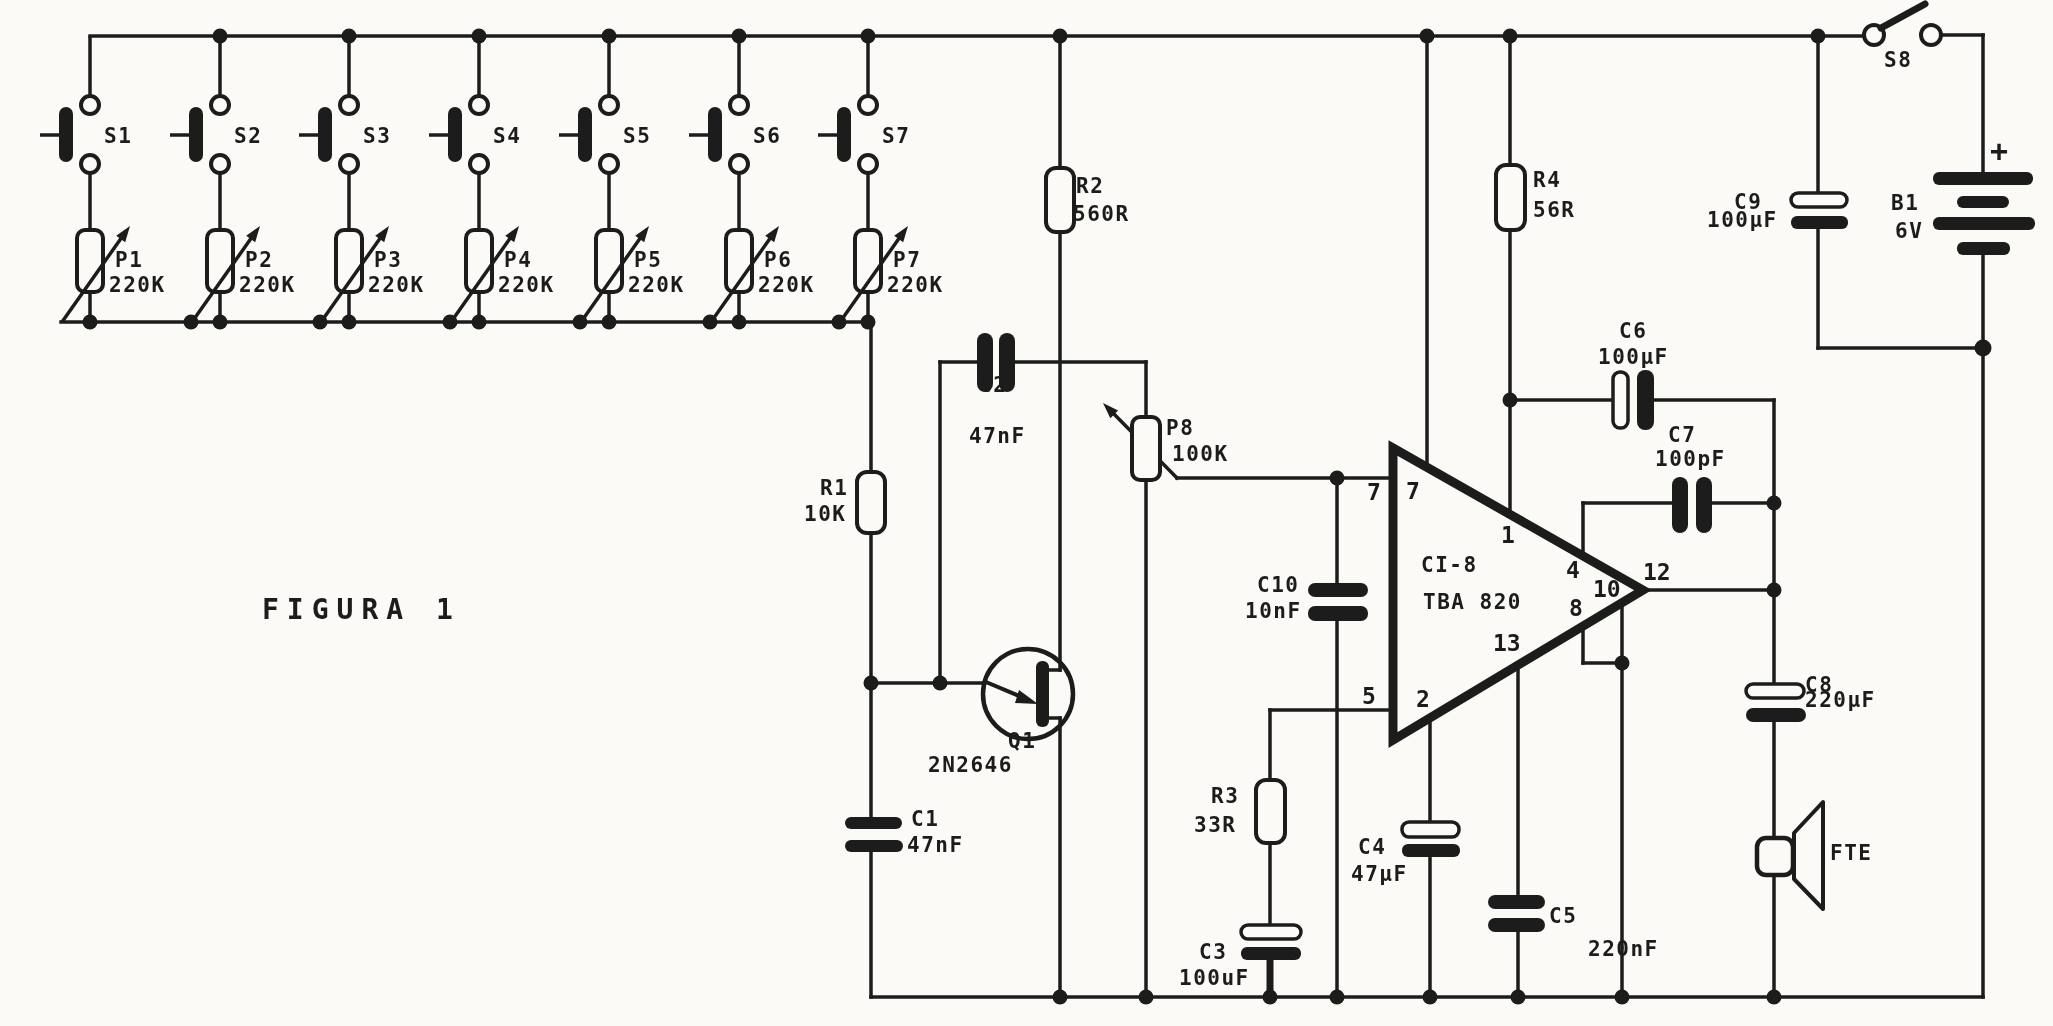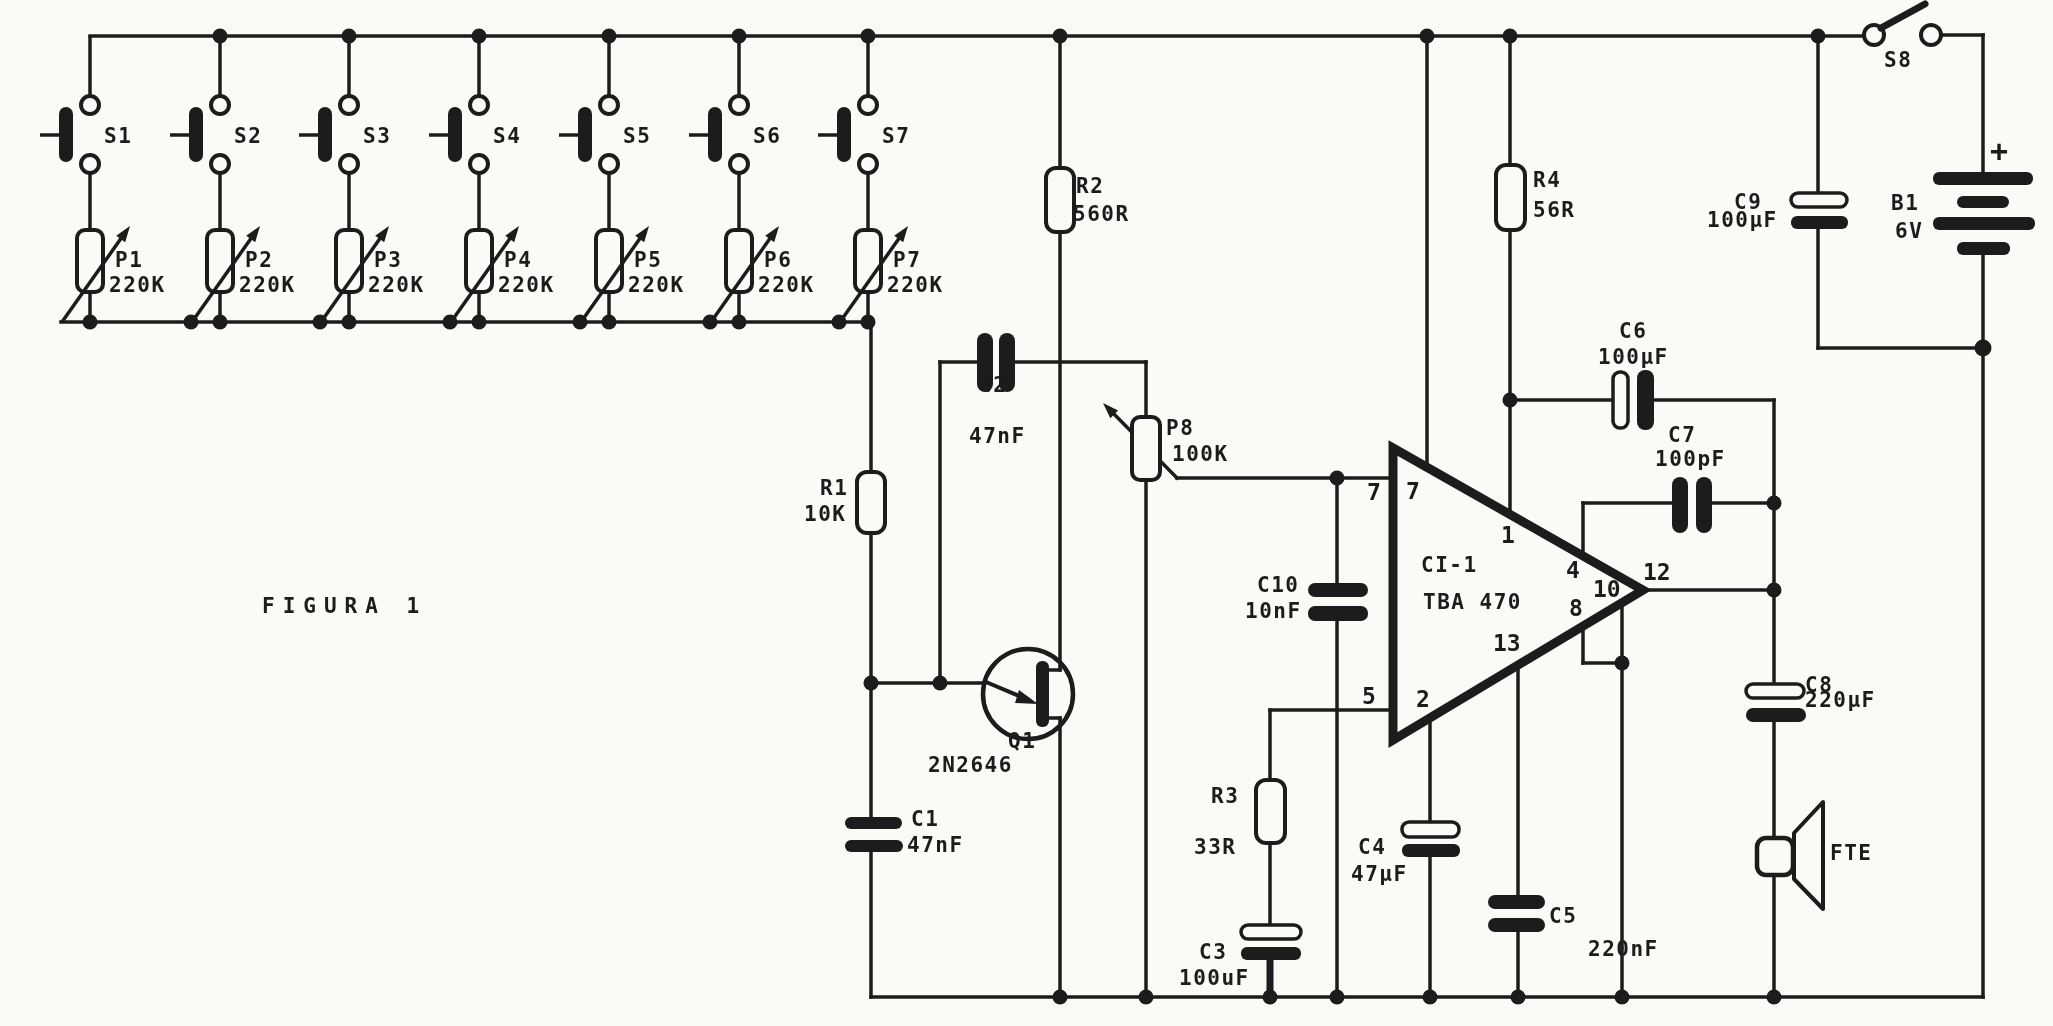--- a/index.html
+++ b/index.html
@@ -9,21 +9,21 @@
     background:var(--paper);
     font-family:"DejaVu Sans Mono", monospace;
     overflow:hidden;
   }
   #schem{position:absolute; left:0; top:0;}
   .lb{
     position:absolute; font:700 21px "DejaVu Sans Mono", monospace;
     letter-spacing:1.5px; color:var(--ink); white-space:nowrap; line-height:1;
   }
   .pin{font-size:23px; letter-spacing:0;}
-  .title{font-size:21px; letter-spacing:8px;}
+  .title{font-size:28px; letter-spacing:8px;}
   .plus{font-size:30px; letter-spacing:0;}
 </style>
 </head>
 <body>
 
 <div id="canvas">
 
 <svg id="schem" width="2053" height="1026" viewBox="0 0 2053 1026">
   <defs>
 
@@ -298,21 +298,21 @@
   <span class="lb" style="left:498px;top:275px">220K</span>
   <span class="lb" style="left:628px;top:275px">220K</span>
   <span class="lb" style="left:758px;top:275px">220K</span>
   <span class="lb" style="left:887px;top:275px">220K</span>
 
   <span class="lb" style="left:820px;top:478px">R1</span>
   <span class="lb" style="left:804px;top:504px">10K</span>
   <span class="lb" style="left:1076px;top:176px">R2</span>
   <span class="lb" style="left:1073px;top:204px">560R</span>
   <span class="lb" style="left:1211px;top:786px">R3</span>
-  <span class="lb" style="left:1194px;top:837px">33R</span>
+  <span class="lb" style="left:1194px;top:815px">33R</span>
   <span class="lb" style="left:1533px;top:170px">R4</span>
   <span class="lb" style="left:1533px;top:200px">56R</span>
 
   <span class="lb" style="left:911px;top:809px">C1</span>
   <span class="lb" style="left:907px;top:835px">47nF</span>
   <span class="lb" style="left:979px;top:375px">C2</span>
   <span class="lb" style="left:969px;top:426px">47nF</span>
   <span class="lb" style="left:1199px;top:942px">C3</span>
   <span class="lb" style="left:1179px;top:968px">100uF</span>
   <span class="lb" style="left:1358px;top:837px">C4</span>
@@ -329,22 +329,22 @@
   <span class="lb" style="left:1707px;top:210px">100µF</span>
   <span class="lb" style="left:1257px;top:575px">C10</span>
   <span class="lb" style="left:1245px;top:601px">10nF</span>
 
   <span class="lb" style="left:1166px;top:418px">P8</span>
   <span class="lb" style="left:1172px;top:444px">100K</span>
 
   <span class="lb" style="left:1008px;top:731px">Q1</span>
   <span class="lb" style="left:928px;top:755px">2N2646</span>
 
-  <span class="lb" style="left:1421px;top:555px">CI-1</span>
-  <span class="lb" style="left:1423px;top:592px">TBA 470</span>
+  <span class="lb" style="left:1421px;top:555px">CI-8</span>
+  <span class="lb" style="left:1423px;top:592px">TBA 820</span>
   <span class="lb pin" style="left:1367px;top:481px">7</span>
   <span class="lb pin" style="left:1406px;top:480px">7</span>
   <span class="lb pin" style="left:1501px;top:524px">1</span>
   <span class="lb pin" style="left:1566px;top:559px">4</span>
   <span class="lb pin" style="left:1593px;top:578px">10</span>
   <span class="lb pin" style="left:1569px;top:597px">8</span>
   <span class="lb pin" style="left:1643px;top:561px">12</span>
   <span class="lb pin" style="left:1493px;top:632px">13</span>
   <span class="lb pin" style="left:1362px;top:685px">5</span>
   <span class="lb pin" style="left:1416px;top:688px">2</span>

